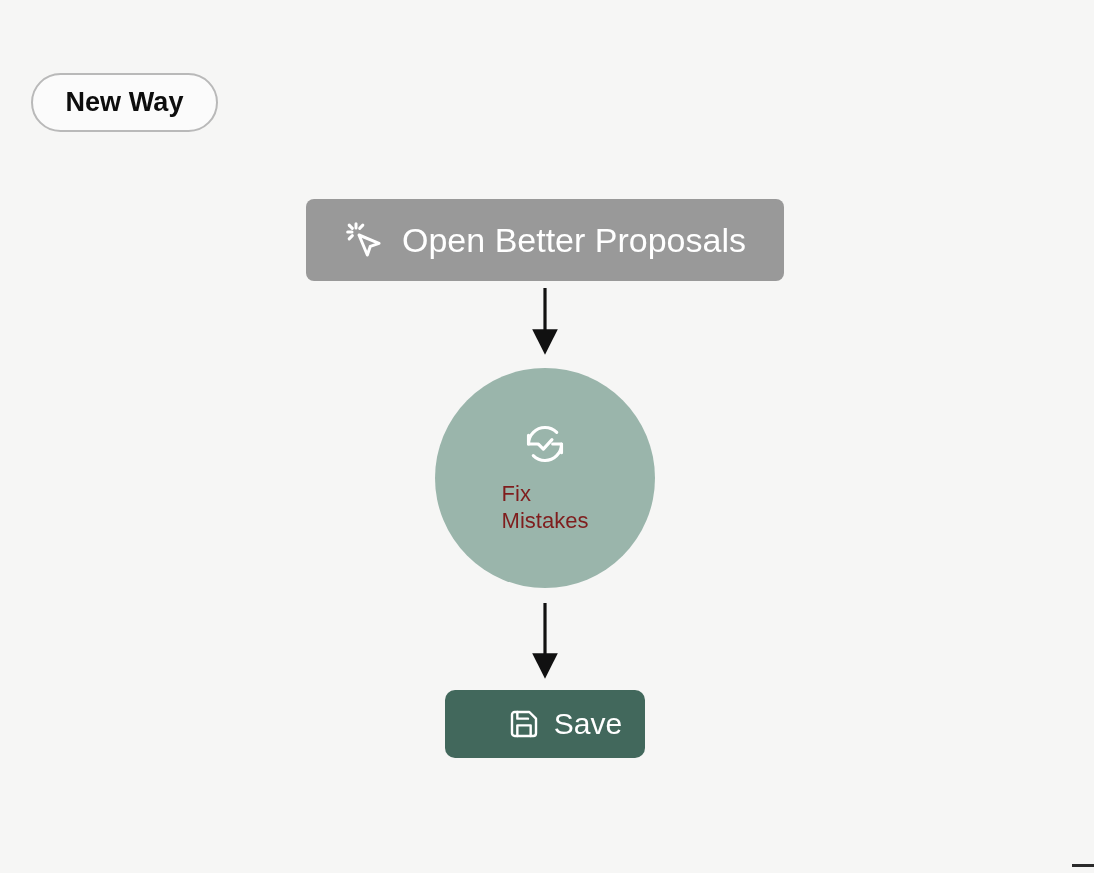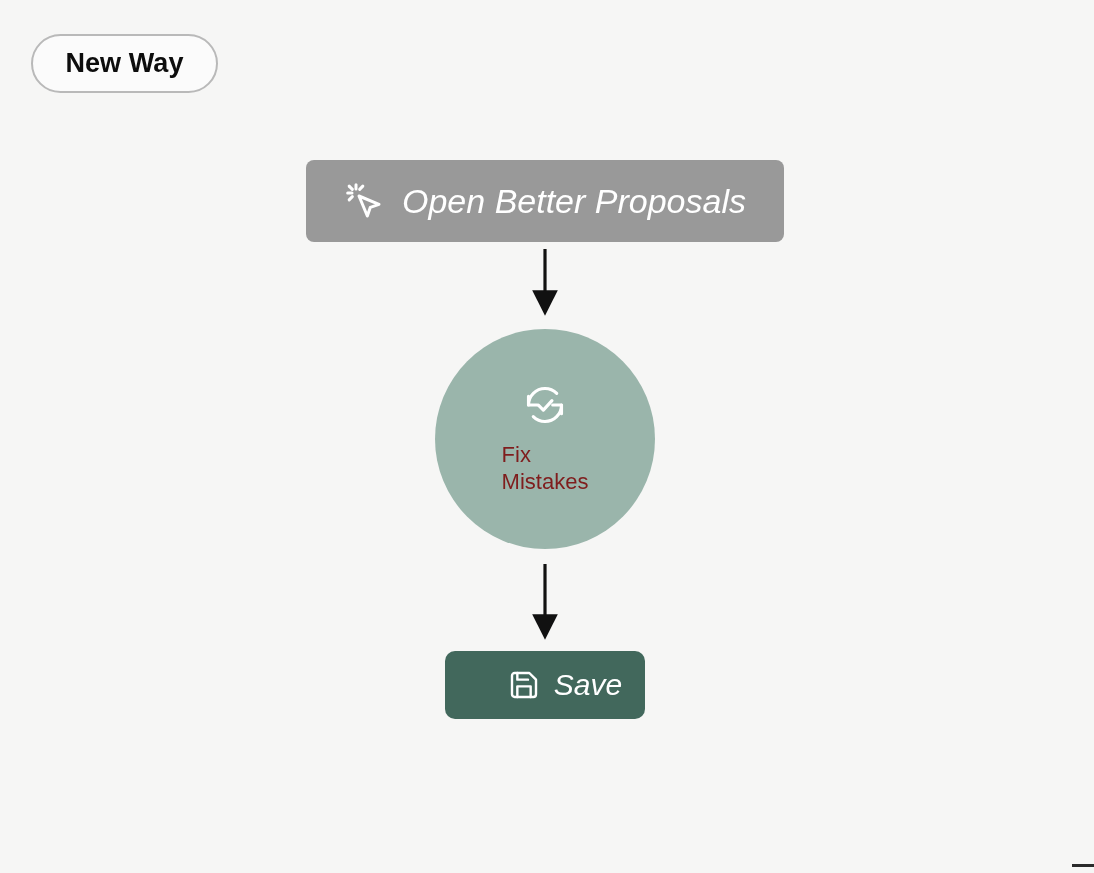--- a/index.html
+++ b/index.html
@@ -11,20 +11,21 @@
     height: 873px;
     background: #f6f6f5;
     font-family: "Liberation Sans", sans-serif;
     overflow: hidden;
     position: relative;
   }
 
   #canvas {
     position: absolute;
     inset: 0;
+    margin-top: 39px;
   }
 
   
   .badge {
     position: absolute;
     left: 31px;
     top: 34px;
     width: 187px;
     height: 59px;
     box-sizing: border-box;
@@ -44,21 +45,20 @@
   }
 
   
   .node-rect {
     position: absolute;
     box-sizing: border-box;
     display: flex;
     align-items: center;
     justify-content: center;
     gap: 18px;
-    font-style: italic;
   }
 
   #node-open {
     left: 306px;
     top: 160px;
     width: 478px;
     height: 82px;
     background: #999999;
     border-radius: 8px;
   }

